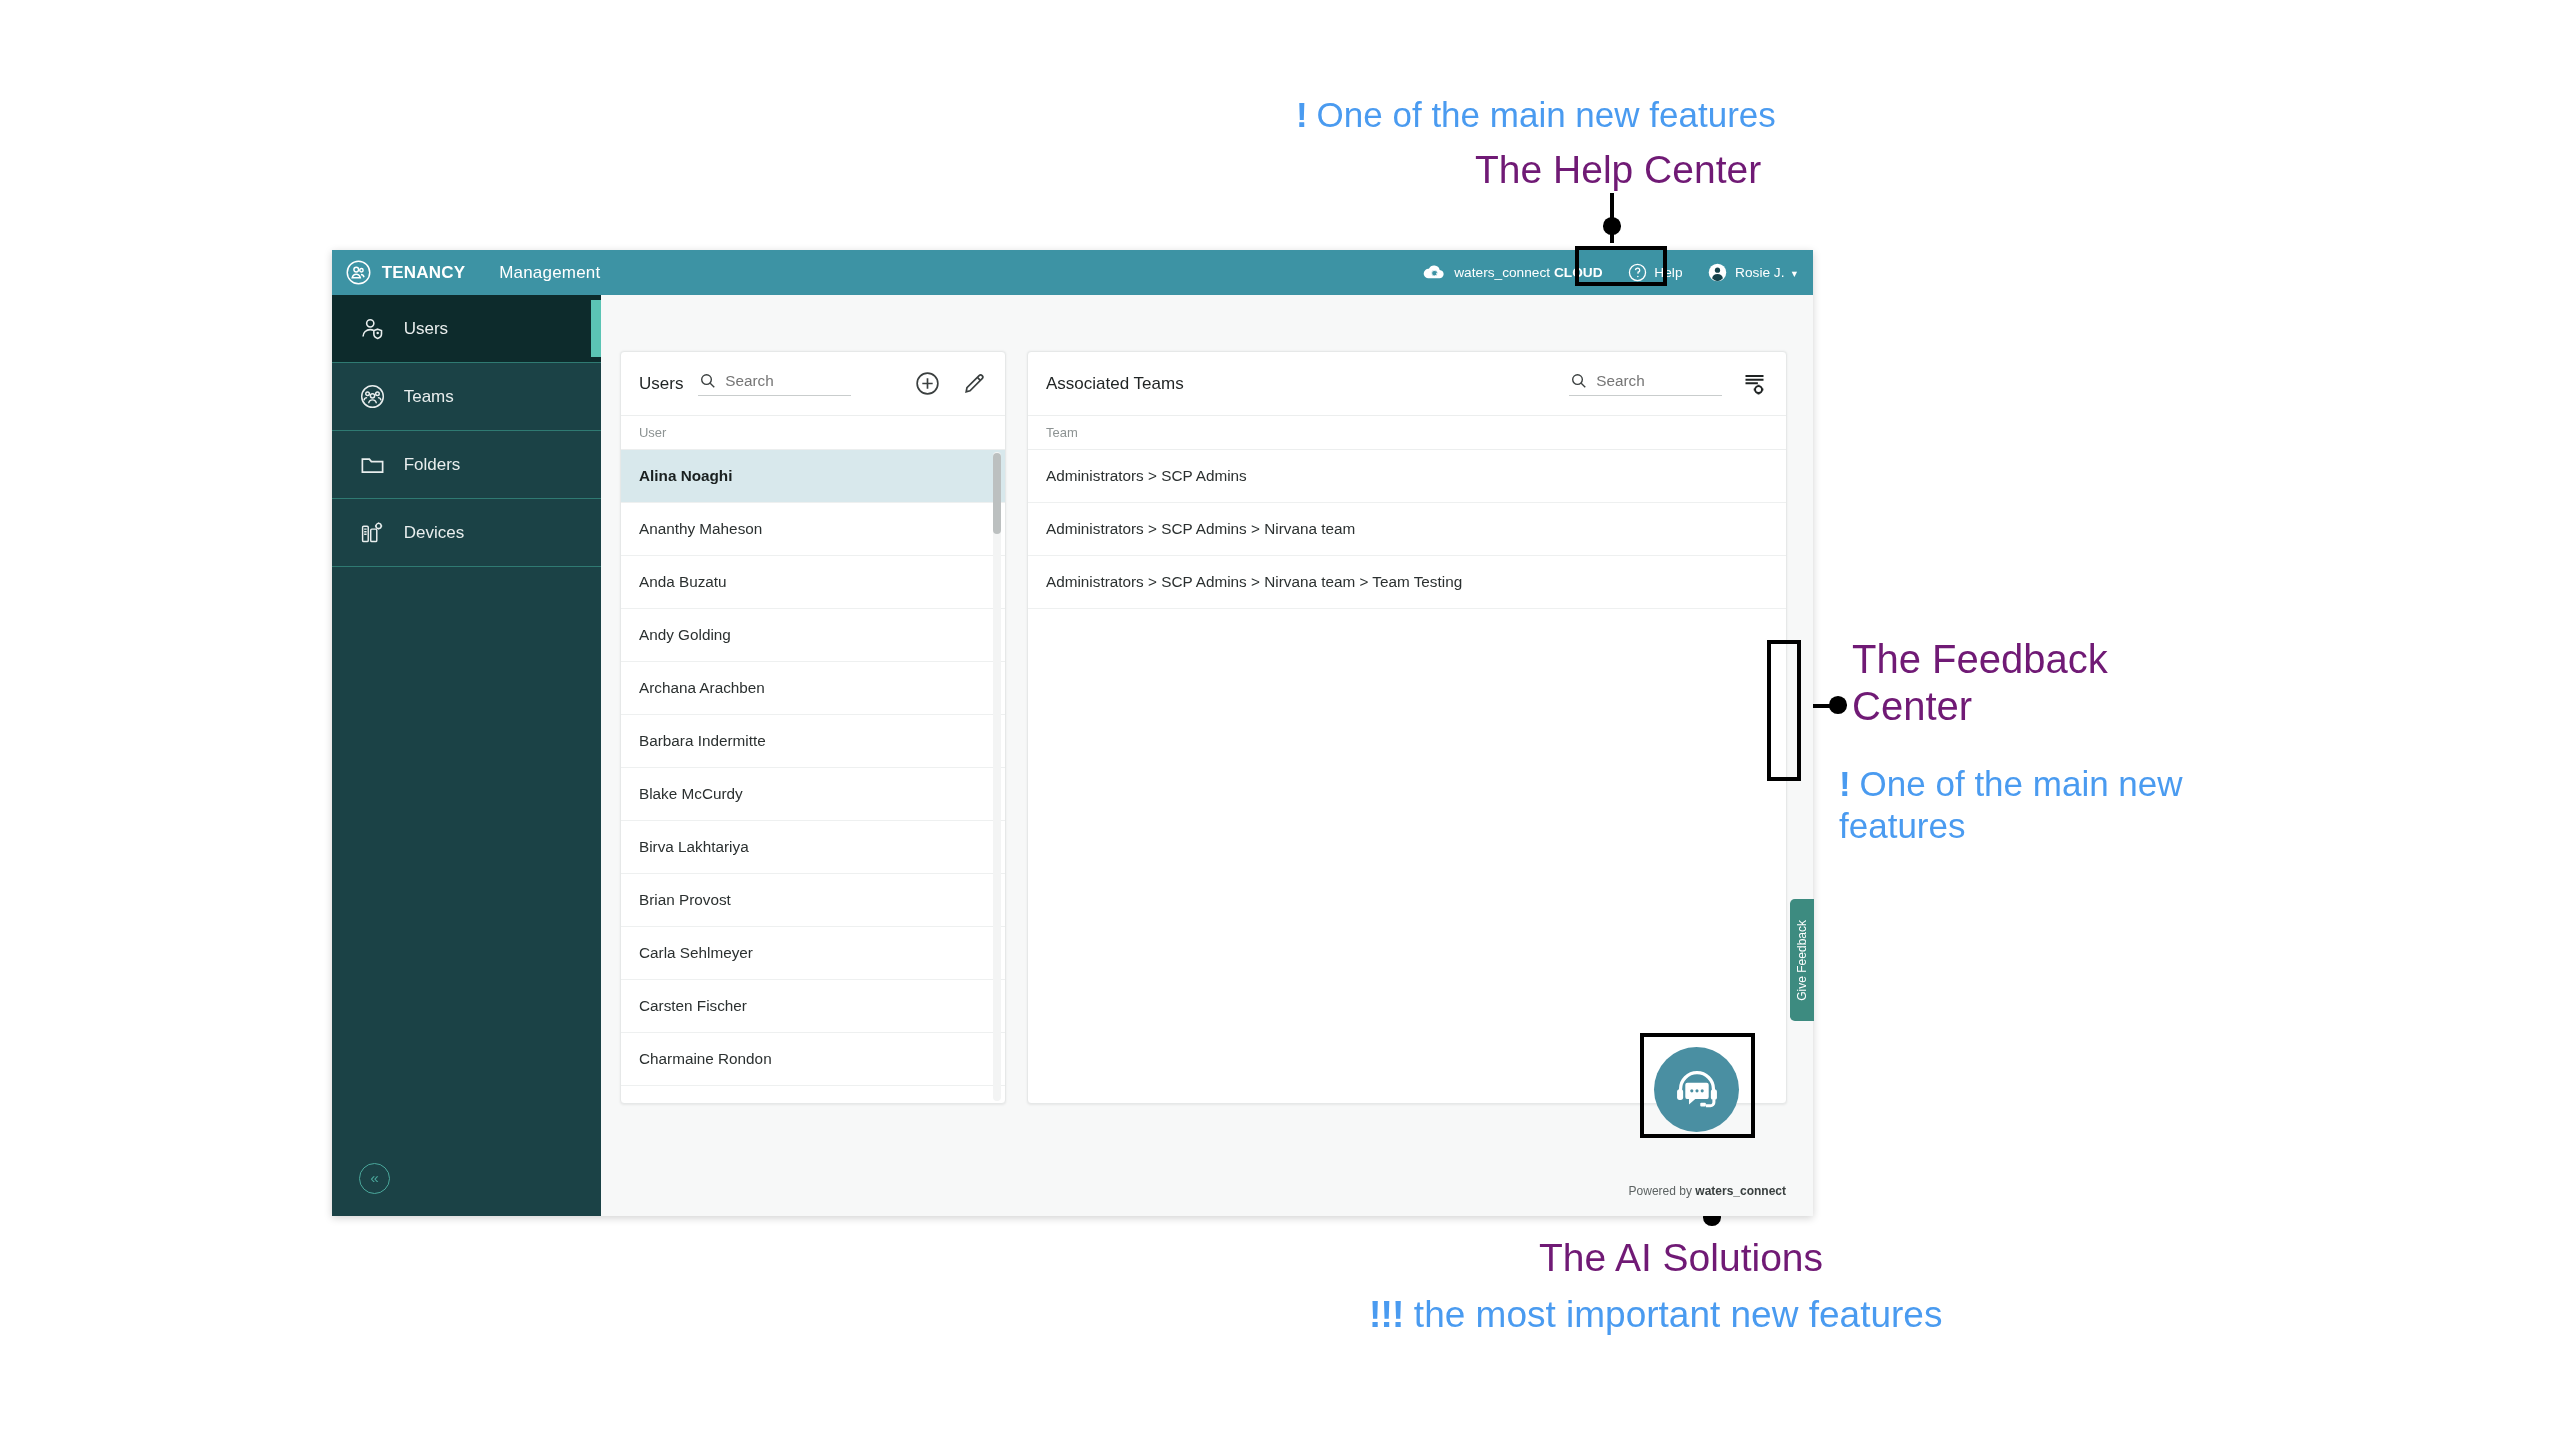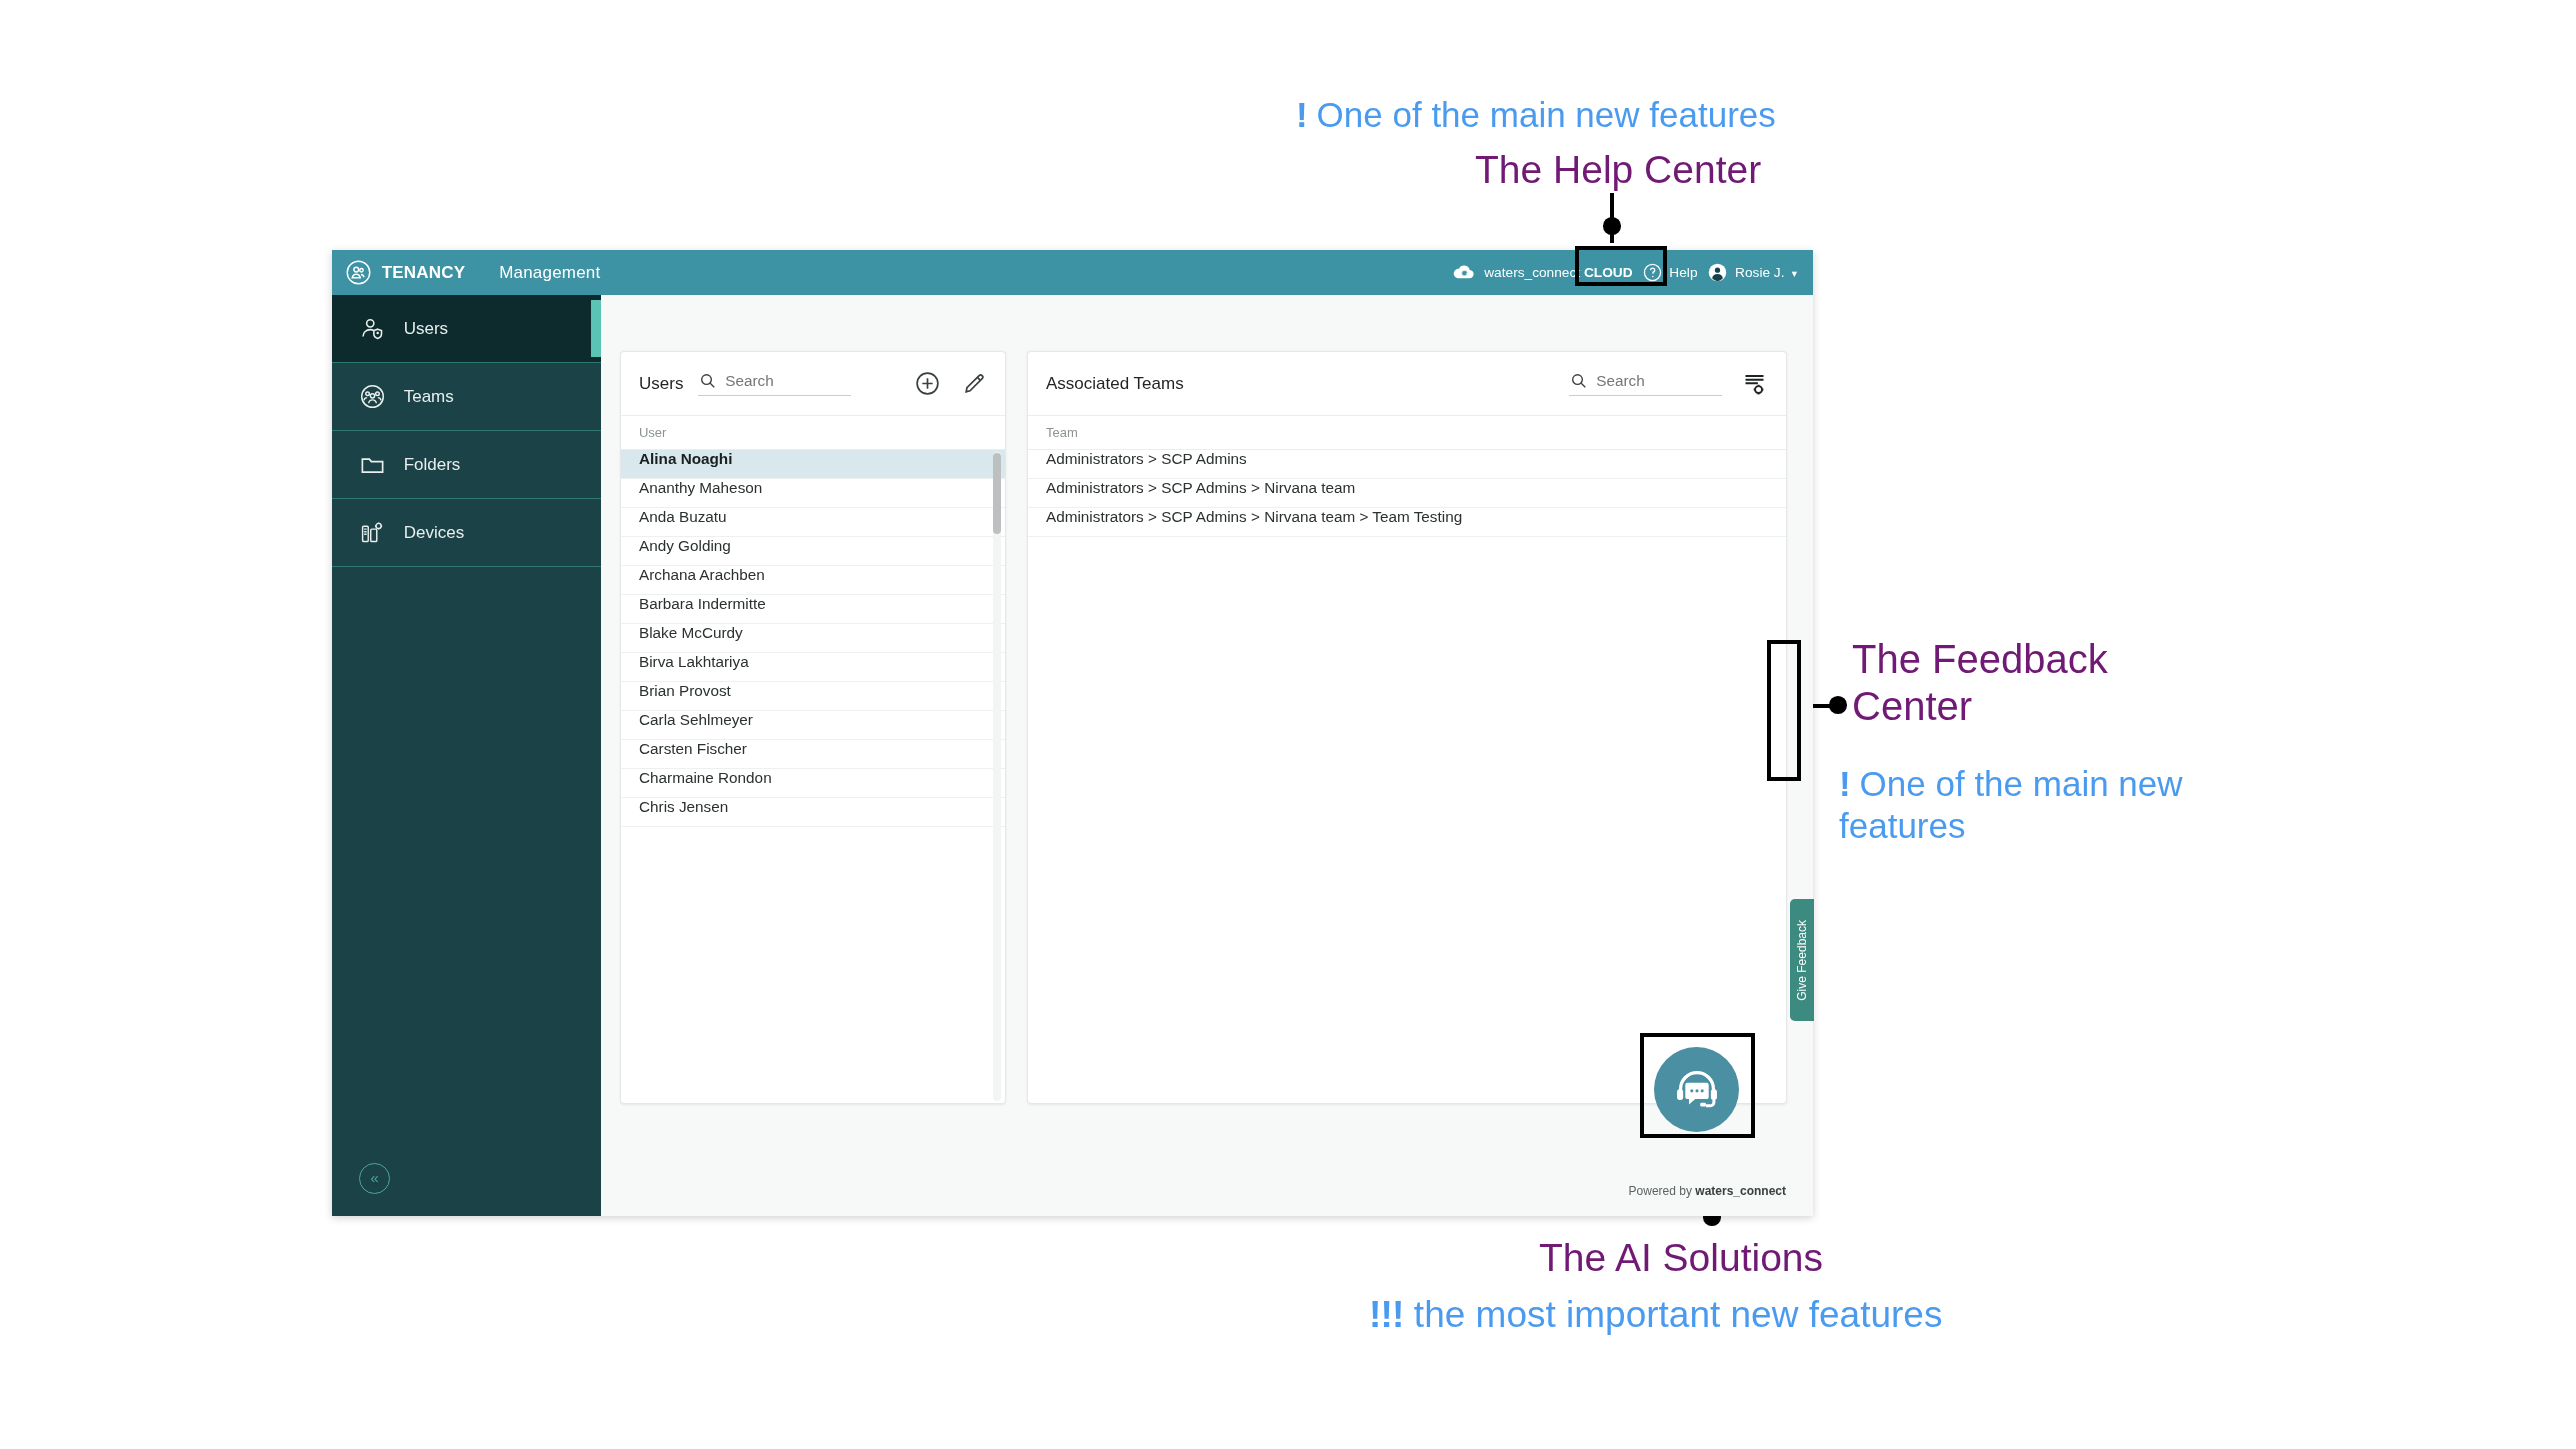--- a/index.html
+++ b/index.html
@@ -56,21 +56,21 @@
   .topbar {
     height: 45px; background: #3d93a4;
     display: flex; align-items: center;
     padding: 0 8px 0 13px;
     color: #fff;
   }
   .brand { display: flex; align-items: center; gap: 9.7px; }
   .brand-text { font-size: 17px; letter-spacing: 0.2px; }
   .brand-text b { font-weight: 700; }
   .brand-text span { font-weight: 400; margin-left: 29px; }
-  .topbar-right { margin-left: auto; display: flex; align-items: center; gap: 3px; padding-right: 8px; }
+  .topbar-right { margin-left: auto; display: flex; align-items: center; gap: 18px; padding-right: 8px; }
   .wc-cloud { display: flex; align-items: center; gap: 7.2px; font-size: 13.7px; }
   .wc-cloud b { font-weight: 700; }
   .help-btn { display: flex; align-items: center; gap: 6.4px; font-size: 13.7px; padding: 3.2px 6.4px; }
   .user-chip { display: flex; align-items: center; gap: 7.2px; font-size: 13.7px; }
   .caret { font-size: 10.5px; }
 
   
   .body-row { display: flex; height: calc(100% - 45px); }
   .sidebar {
     width: 269px; background: #1b4246; position: relative;
@@ -111,21 +111,21 @@
   .search-wrap { display: flex; align-items: center; gap: 8px; border-bottom: 0.8px solid #c9cdcd; padding-bottom: 4.8px; min-width: 153px; }
   .search-input { border: 0; outline: none; font-size: 15.3px; color: #14532d; font-family: inherit; background: transparent; width: 121px; }
   .head-actions { margin-left: auto; display: flex; align-items: center; gap: 19.3px; }
   .icon-btn { width: 27px; height: 27px; color: #3a3f3f; display: block; }
 
   .col-head { height: 35px; display: flex; align-items: center; padding: 0 17.7px;
               border-top: 0.8px solid #eceeee; border-bottom: 0.8px solid #eceeee;
               font-size: 13px; color: #8d9393; }
   .list { flex: 1; overflow: hidden; position: relative; }
   .row {
-    height: 29px; display: flex; padding: 0 17.7px;
+    height: 53px; display: flex; align-items: center; padding: 0 17.7px;
     font-size: 15.3px; color: #2b3030; border-bottom: 0.8px solid #eef0f0;
   }
   .row.selected { background: #d8e8ec; font-weight: 700; color: #1a2020; }
   .scrollbar-track { position: absolute; right: 4.8px; top: 1.6px; bottom: 1.6px; width: 7.2px; background: #f3f4f4; border-radius: 4px; }
   .scrollbar-thumb { position: absolute; right: 4.8px; top: 3.2px; width: 7.2px; height: 81px; background: #bcc0c0; border-radius: 4px; }
 
   .footer-note {
     position: absolute; right: 27px; bottom: 17.7px;
     font-size: 12px; color: #5d6363;
   }

